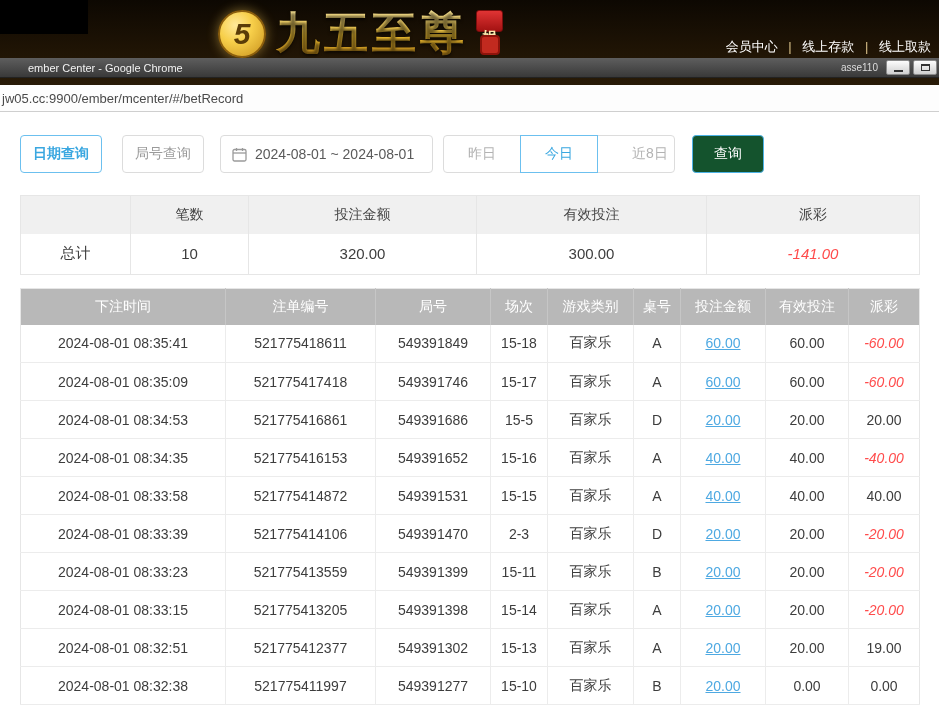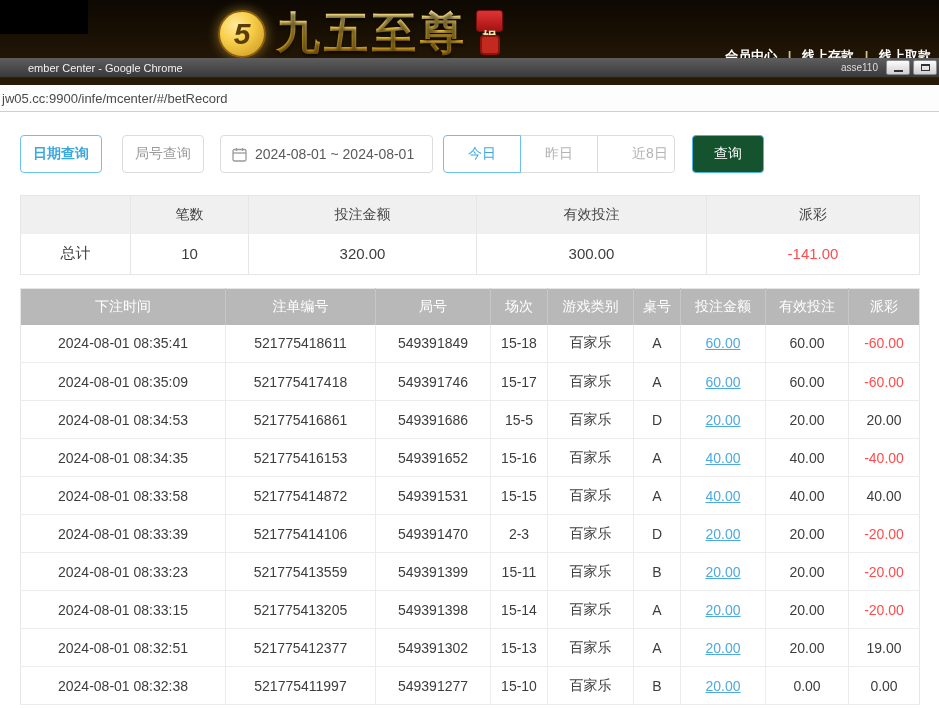--- a/index.html
+++ b/index.html
@@ -31,21 +31,21 @@
     -webkit-background-clip:text; background-clip:text; -webkit-text-fill-color:transparent;
     text-shadow:0 2px 3px rgba(0,0,0,.55);
   }
   .logo-badge-wrap{ margin-left:8px; margin-top:6px; display:flex; flex-direction:column; align-items:center;}
   .badge{
     writing-mode:vertical-rl; background:linear-gradient(180deg,#e03434,#a31212);
     color:#ffe9b0; font-size:15px; font-weight:bold; letter-spacing:4px;
     padding:6px 3px; border-radius:3px; border:1px solid #7d0d0d;
   }
   .seal{ width:20px; height:20px; margin-top:3px; background:#c22a1f; border-radius:4px; border:2px solid #8e130b;}
-  .top-nav{ position:absolute; right:8px; top:47px; font-size:13px; color:#fff;font-weight:bold; }
+  .top-nav{ position:absolute; right:8px; top:38px; font-size:13px; color:#fff; }
   .top-nav a{ color:#fff; text-decoration:none; cursor:pointer; }
   .top-nav .sep{ color:#d8c089; margin:0 7px; }
 
   
   .window{ position:absolute; left:0; top:58px; width:939px; bottom:0; display:flex; flex-direction:column; }
   .titlebar{
     height:20px; background:linear-gradient(180deg,#5e5e5e,#393939);
     display:flex; align-items:center; color:#f2f2f2; font-size:11px; flex:0 0 auto;
     border-bottom:1px solid #222;
   }
@@ -101,21 +101,21 @@
   .t-sum th:last-child,.t-sum td:last-child{ border-right:none; }
 
   .t-rec{ margin-top:13px; border:1px solid #e6e6e6; }
   .t-rec th{
     height:36px; background:#b8b8b8; color:#fff; font-weight:normal;
     border-right:1px solid #c6c6c6;
   }
   .t-rec td{ height:38px; border-right:1px solid #ececec; border-bottom:1px solid #ececec; }
   .t-rec th:last-child,.t-rec td:last-child{ border-right:none; }
 
-  .neg{ color:#ff4c4c; }
+  .neg{ color:#ff4c4c;font-style:italic; }
   .amt{ color:#4ea9e2; text-decoration:underline; cursor:pointer; }
 </style>
 </head>
 <body>
 
 <div class="site-header">
   <div class="black-corner"></div>
   <div class="logo">
     <div class="coin">5</div>
     <div class="logo-text">九五至尊</div>
@@ -141,40 +141,40 @@
       <div class="win-btn">
           <div class="glyph-min"></div>
         </div>
       <div class="win-btn">
           <div class="glyph-max"></div>
         </div>
     </div>
   </div>
   <div class="gap-strip"></div>
   <div class="addressbar">
-    <span class="url">jw05.cc:9900/infe/mcenter/#/betRecord</span>
+    <span class="url">jw05.cc:9900/ember/mcenter/#/betRecord</span>
   </div>
 
   <div class="content">
 
     <div class="filters">
       <button class="btn blue-outline">日期查询</button>
       <button class="btn gray-outline">局号查询</button>
       <div class="datebox">
         <svg width="15" height="15" viewBox="0 0 15 15">
           <rect x="1" y="2.5" width="13" height="11.5" rx="1.5" fill="none" stroke="#9a9a9a" stroke-width="1.3"></rect>
           <line x1="1" y1="6" x2="14" y2="6" stroke="#9a9a9a" stroke-width="1.3"></line>
           <line x1="4.5" y1="1" x2="4.5" y2="4" stroke="#9a9a9a" stroke-width="1.3"></line>
           <line x1="10.5" y1="1" x2="10.5" y2="4" stroke="#9a9a9a" stroke-width="1.3"></line>
         </svg>
         <span>2024-08-01 ~ 2024-08-01</span>
       </div>
       <div class="btn-group">
+        <button class="btn grp">昨日</button>
         <button class="btn grp active">今日</button>
-        <button class="btn grp">昨日</button>
         <button class="btn grp">近8日</button>
       </div>
       <button class="btn solid">查询</button>
     </div>
 
     <table class="t-sum">
       <colgroup>
           <col style="width:110px">
           <col style="width:118px">
           <col style="width:228px">

